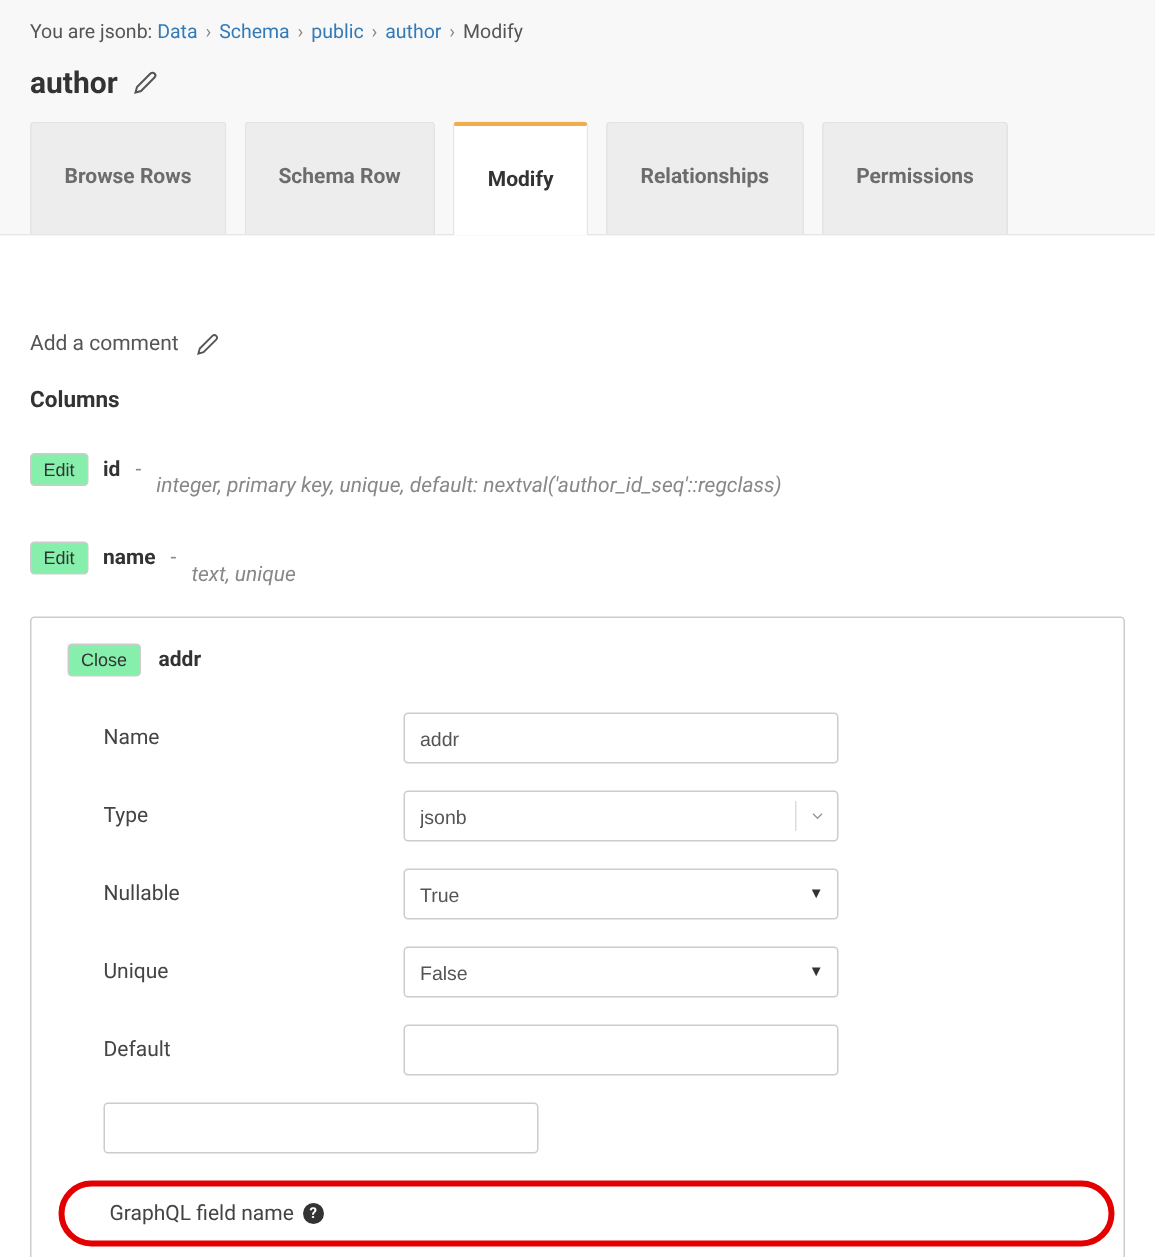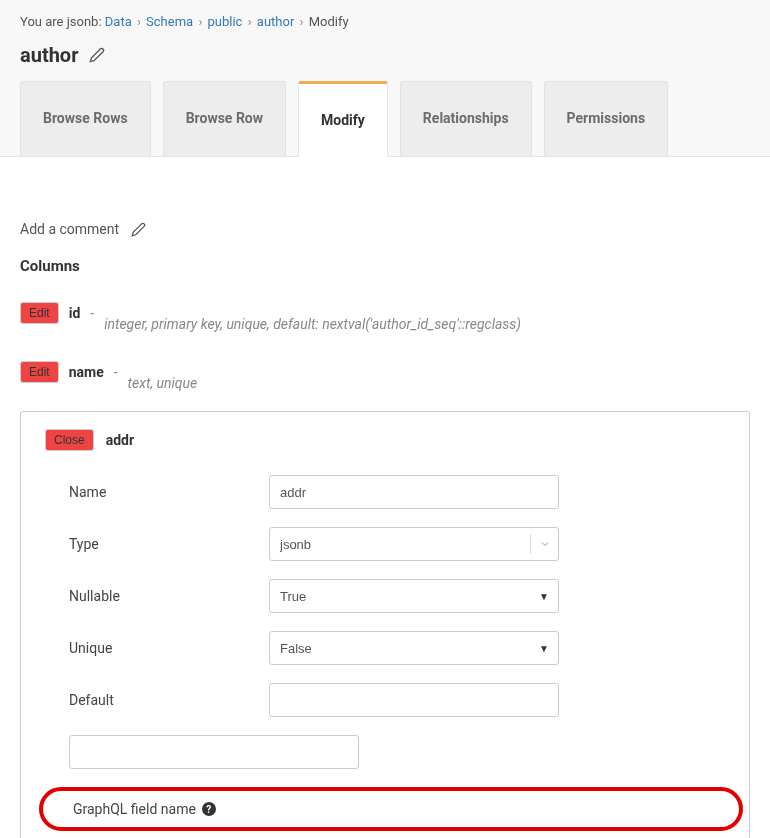--- a/index.html
+++ b/index.html
@@ -79,21 +79,21 @@
       color: #333;
       margin-bottom: 18px;
     }
     .col-row {
       display: flex; align-items: center; gap: 10px;
       margin-bottom: 20px;
       font-size: 14px;
     }
     .small-btn {
       border: 1px solid #ccc;
-      background: #ef4444;
+      background: #86efac;
       color: #333;
       font-size: 12px;
       padding: 3px 8px;
       border-radius: 3px;
       cursor: pointer;
     }
     .col-name { font-weight: 700; color: #333; }
     .col-meta { font-style: italic; color: #888; margin-top: 23px; }
     .dash { color: #888; }
     .column-editor {
@@ -235,21 +235,21 @@
     <h1 class="page-title">author</h1>
     <span class="pencil-icon">
       <svg width="16" height="16" viewBox="0 0 24 24" fill="none" stroke="currentColor" stroke-width="2">
           <path d="M17 3a2.8 2.8 0 1 1 4 4L7.5 20.5 2 22l1.5-5.5L17 3z"></path>
         </svg>
     </span>
   </div>
 
   <div class="tabs">
     <div class="tab">Browse Rows</div>
-    <div class="tab">Browse Row</div>
+    <div class="tab">Schema Row</div>
     <div class="tab active">Modify</div>
     <div class="tab">Relationships</div>
     <div class="tab">Permissions</div>
   </div>
 
   <div class="tab-body">
     <div class="tab-inner">
 
       <div class="add-comment-row">
         <span>Add a comment</span>

